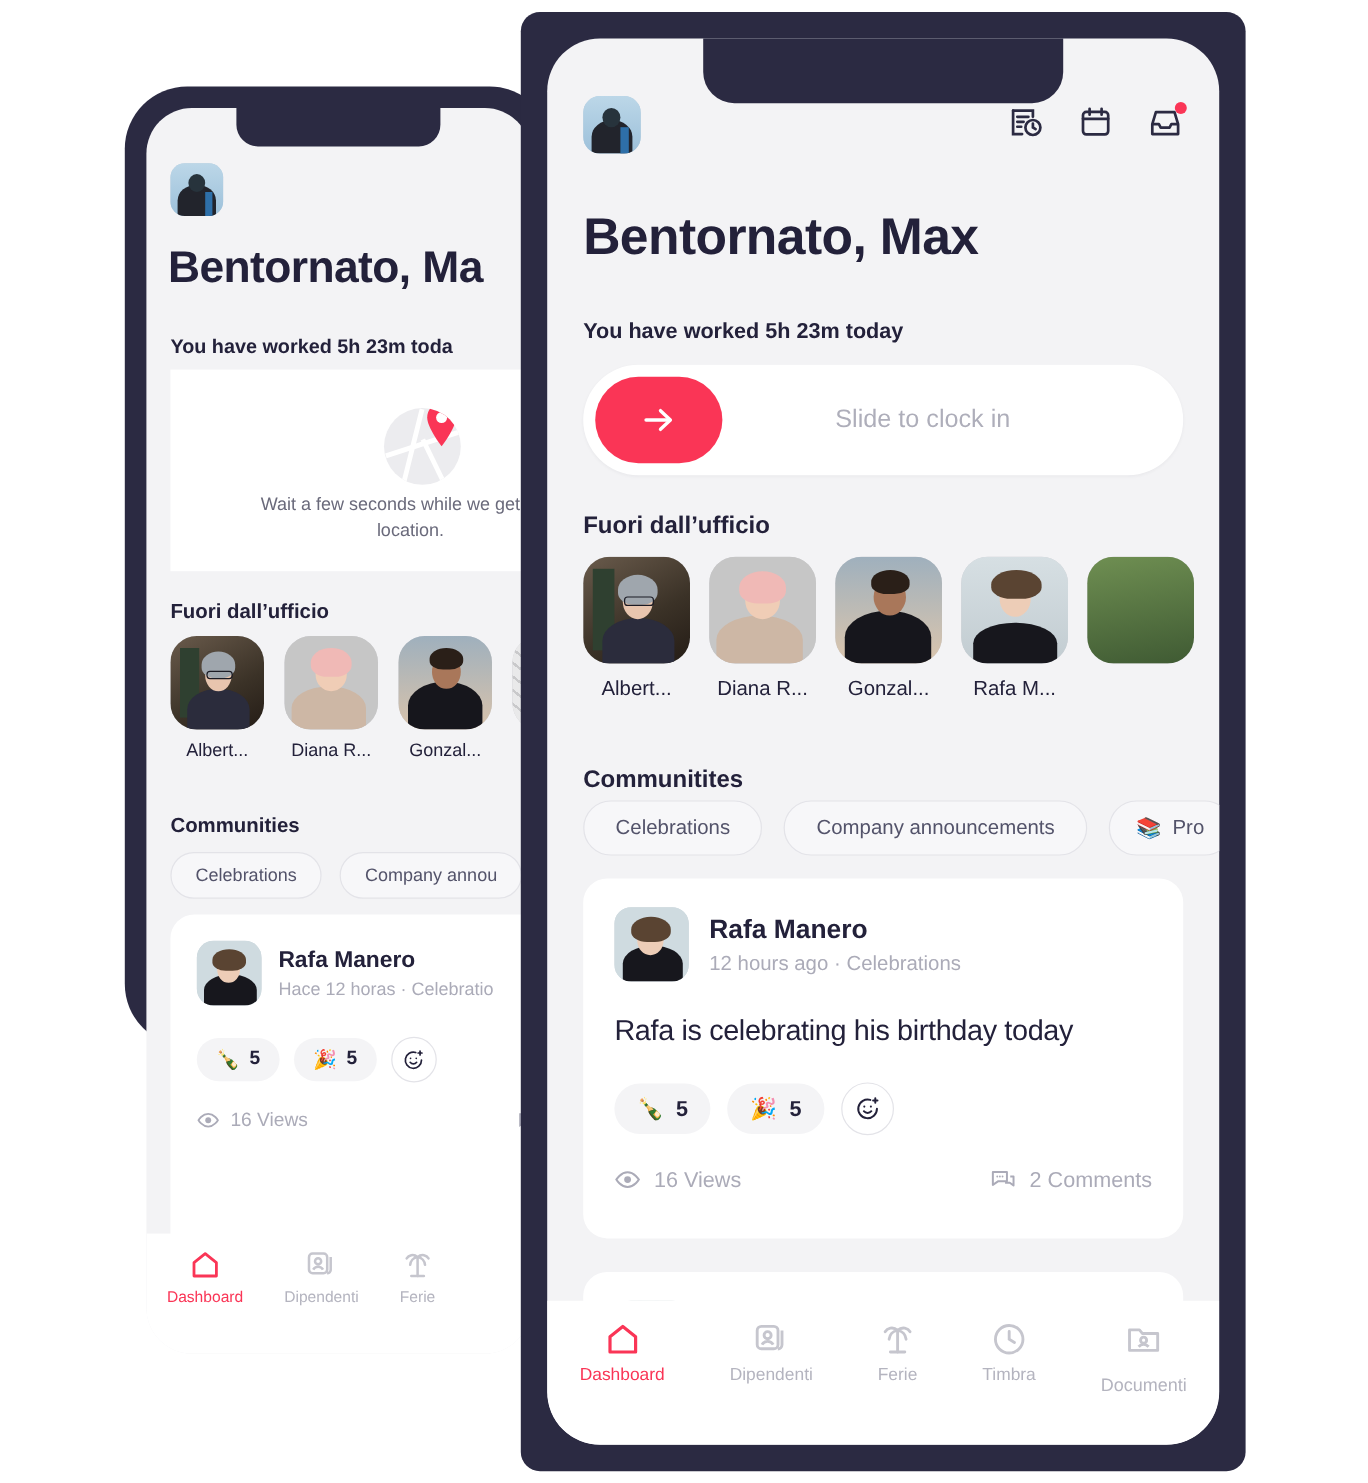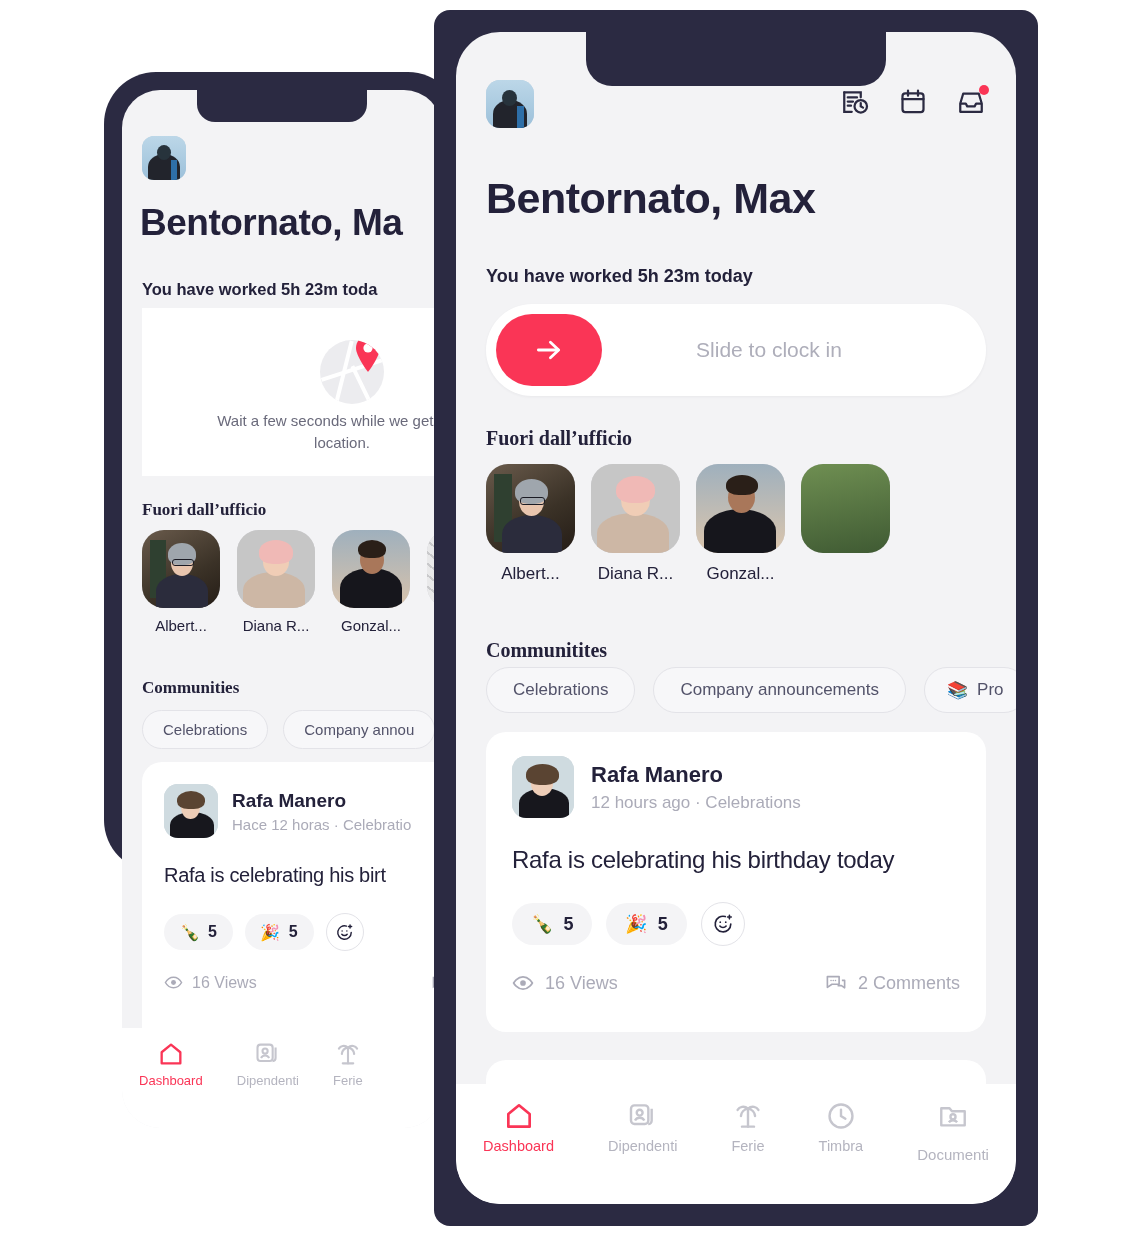--- a/index.html
+++ b/index.html
@@ -34,21 +34,21 @@
 
   .topbar{display:flex;align-items:center;justify-content:space-between;}
   .avatar-sm{border-radius:13px;background:#b9cede;overflow:hidden;position:relative;flex:none;}
   .icon-row{display:flex;align-items:center;gap:28px;}
   .ic{position:relative;display:block;}
   .badge-dot{position:absolute;width:10px;height:10px;border-radius:50%;background:#FA3556;top:-2px;right:-3px;}
 
   .greeting{font-weight:700;color:#23213A;letter-spacing:-0.5px;white-space:nowrap;}
   .worked{font-weight:700;color:#23213A;}
 
-  .section-title{font-weight:700;color:#23213A;font-family:Liberation Serif, serif;}
+  .section-title{font-weight:700;color:#23213A;}
 
   
   .slider{background:#fff;border-radius:999px;display:flex;align-items:center;
     box-shadow:0 1px 3px rgba(30,30,60,.05);}
   .slider-knob{background:#FA3556;border-radius:999px;display:flex;align-items:center;justify-content:center;flex:none;}
   .slider-label{color:#AEAEBA;flex:1;text-align:center;}
 
   
   .mapcard{background:#fff;display:flex;flex-direction:column;align-items:center;justify-content:center;}
   .map-circle{position:relative;border-radius:50%;background:#ECECEF;overflow:hidden;}
@@ -186,21 +186,20 @@
               <div class="p-bg" style="background:#cfdbe0;"></div>
               <div class="p-body" style="left:6px;bottom:0;width:44px;height:26px;background:#17171d;"></div>
               <div class="p-head" style="left:17px;top:13px;width:19px;height:22px;background:#edcdb7;"></div>
               <div class="p-hair" style="left:13px;top:7px;width:28px;height:18px;background:#5a4432;"></div>
             </div>
             <div>
               <div class="post-name" style="font-size:19px;">Rafa Manero</div>
               <div class="post-meta" style="font-size:15px;margin-top:4px;">Hace 12 horas  ·  Celebratio</div>
             </div>
           </div>
-          <div class="post-body" style="margin:26px 0 0 22px;font-size:20px;">Rafa is celebrating his birt</div>
           <div class="reactions" style="margin:26px 0 0 22px;gap:12px;">
             <div class="reaction" style="height:36px;padding:0 16px;gap:8px;font-size:16px;">
               <span>🍾</span>
               <span class="cnt">5</span>
             </div>
             <div class="reaction" style="height:36px;padding:0 16px;gap:8px;font-size:16px;">
               <span>🎉</span>
               <span class="cnt">5</span>
             </div>
             <div class="add-react" style="width:36px;height:36px;">
@@ -347,20 +346,29 @@
             <div class="pic" style="width:89px;height:89px;">
               <div class="p-bg" style="background:linear-gradient(180deg,#9fb0bd,#dcc6ad);"></div>
               <div class="p-body" style="left:8px;bottom:0;width:72px;height:44px;background:#16161c;"></div>
               <div class="p-head" style="left:32px;top:18px;width:27px;height:31px;background:#a9775a;"></div>
               <div class="p-hair" style="left:30px;top:11px;width:32px;height:20px;background:#2a1f18;"></div>
             </div>
             <div class="nm" style="font-size:17px;margin-top:11px;">Gonzal...</div>
           </div>
 
 
+          <div class="person">
+            <div class="pic" style="width:89px;height:89px;">
+              <div class="p-bg" style="background:linear-gradient(180deg,#d6dfe3,#c2ccd1);"></div>
+              <div class="p-body" style="left:10px;bottom:0;width:70px;height:34px;background:#17171d;"></div>
+              <div class="p-head" style="left:32px;top:20px;width:26px;height:30px;background:#edcdb7;"></div>
+              <div class="p-hair" style="left:25px;top:11px;width:42px;height:24px;background:#5a4432;"></div>
+            </div>
+            <div class="nm" style="font-size:17px;margin-top:11px;">Rafa M...</div>
+          </div>
 
           <div class="person">
             <div class="pic" style="width:89px;height:89px;">
               <div class="p-bg" style="background:linear-gradient(170deg,#6f8f52,#3f5a33);"></div>
 
             </div>
 
           </div>
         </div>
 

